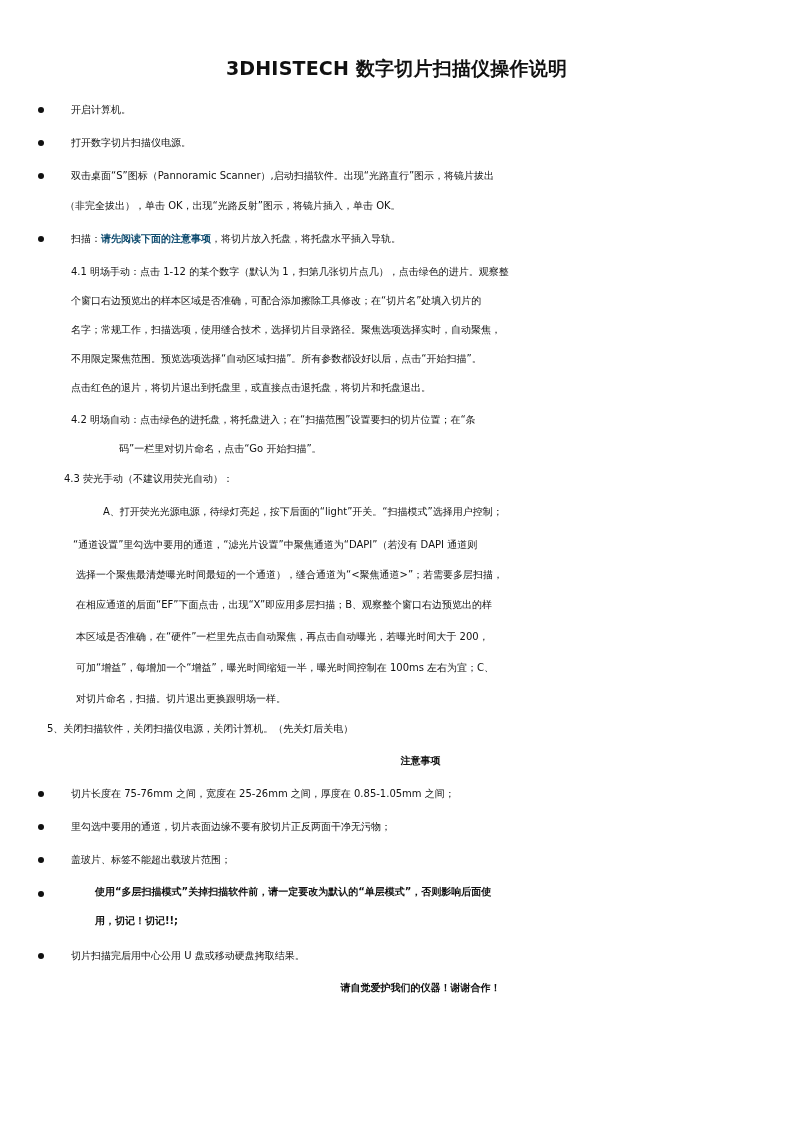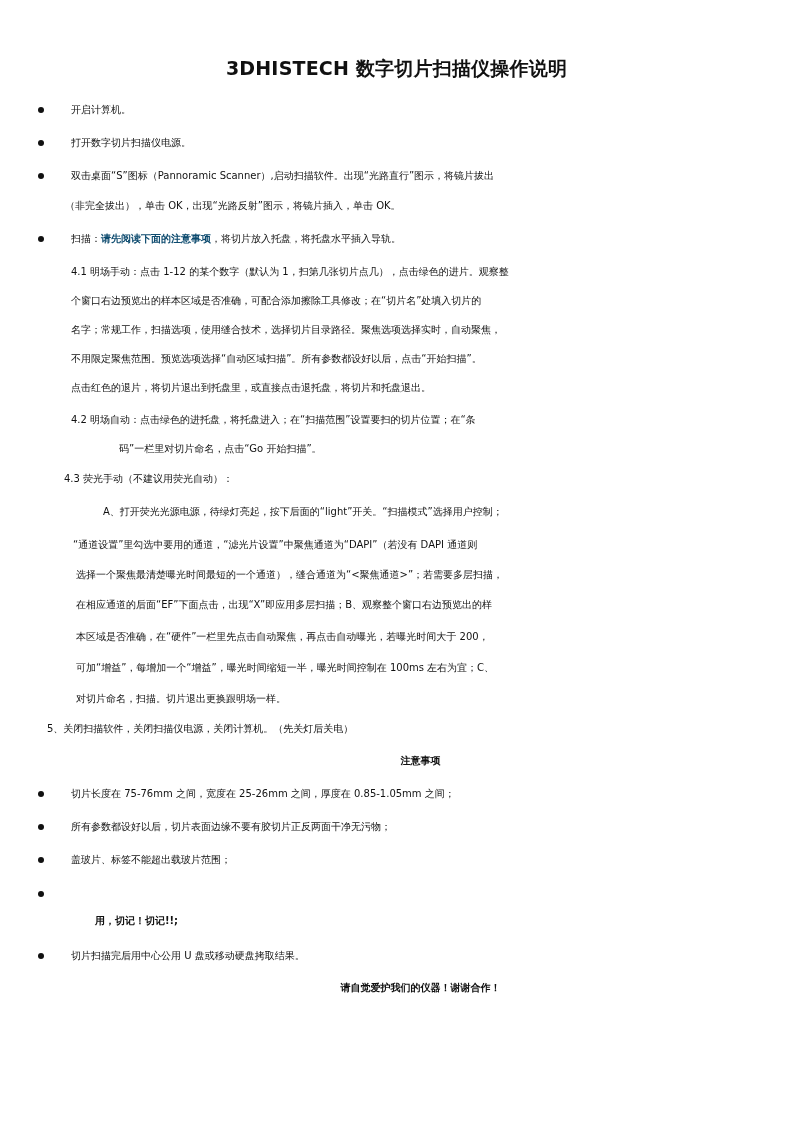--- a/index.html
+++ b/index.html
@@ -65,26 +65,27 @@
   <div class="line" style="left:76px;top:689px;">对切片命名，扫描。切片退出更换跟明场一样。</div>
 
   <div class="line" style="left:47px;top:719px;">5、关闭扫描软件，关闭扫描仪电源，关闭计算机。（先关灯后关电）</div>
 
   <div class="line center bold" style="top:751px;">注意事项</div>
 
   <span class="bullet" style="left:38px;top:791px;"></span>
   <div class="line" style="left:71px;top:784px;">切片长度在 75-76mm 之间，宽度在 25-26mm 之间，厚度在 0.85-1.05mm 之间；</div>
 
   <span class="bullet" style="left:38px;top:824px;"></span>
-  <div class="line" style="left:71px;top:817px;">所有参数都设好以后，切片表面边缘不要有胶切片正反两面干净无污物；</div>
+  <div class="line" style="left:71px;top:817px;">里勾选中要用的通道，切片表面边缘不要有胶切片正反两面干净无污物；</div>
 
   <span class="bullet" style="left:38px;top:857px;"></span>
   <div class="line" style="left:71px;top:850px;">盖玻片、标签不能超出载玻片范围；</div>
 
   <span class="bullet" style="left:38px;top:891px;"></span>
+  <div class="line bold" style="left:71px;top:882px;">使用“多层扫描模式”关掉扫描软件前，请一定要改为默认的“单层模式”，否则影响后面使</div>
   <div class="line bold" style="left:71px;top:911px;">用，切记！切记!!;</div>
 
   <span class="bullet" style="left:38px;top:953px;"></span>
   <div class="line" style="left:71px;top:946px;">切片扫描完后用中心公用 U 盘或移动硬盘拷取结果。</div>
 
   <div class="line center bold" style="top:978px;">请自觉爱护我们的仪器！谢谢合作！</div>
 
 </div>
 
 </body></html>

